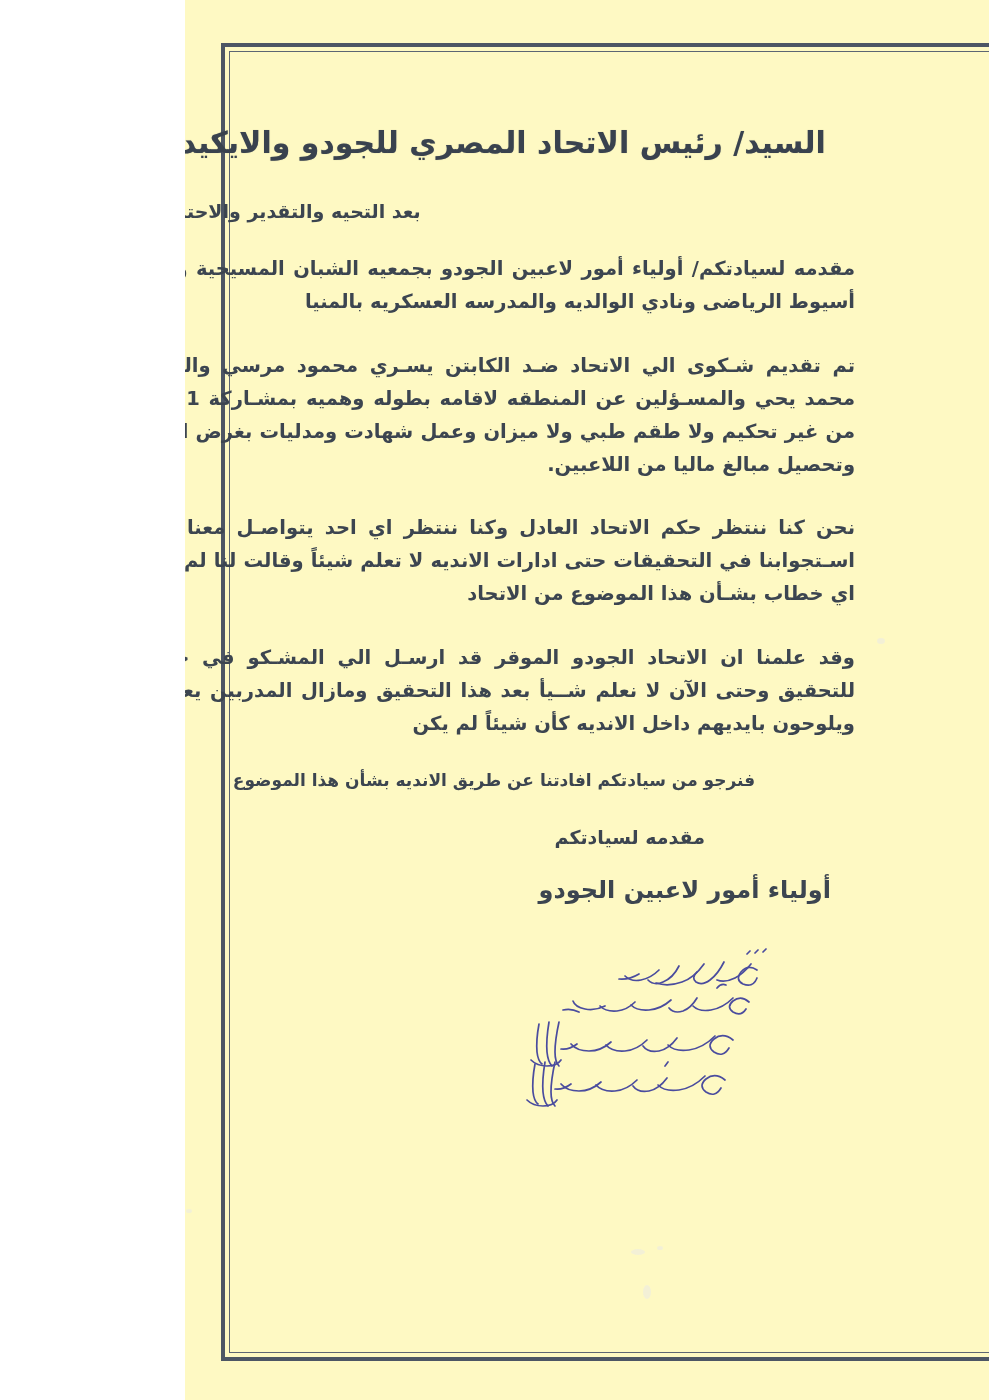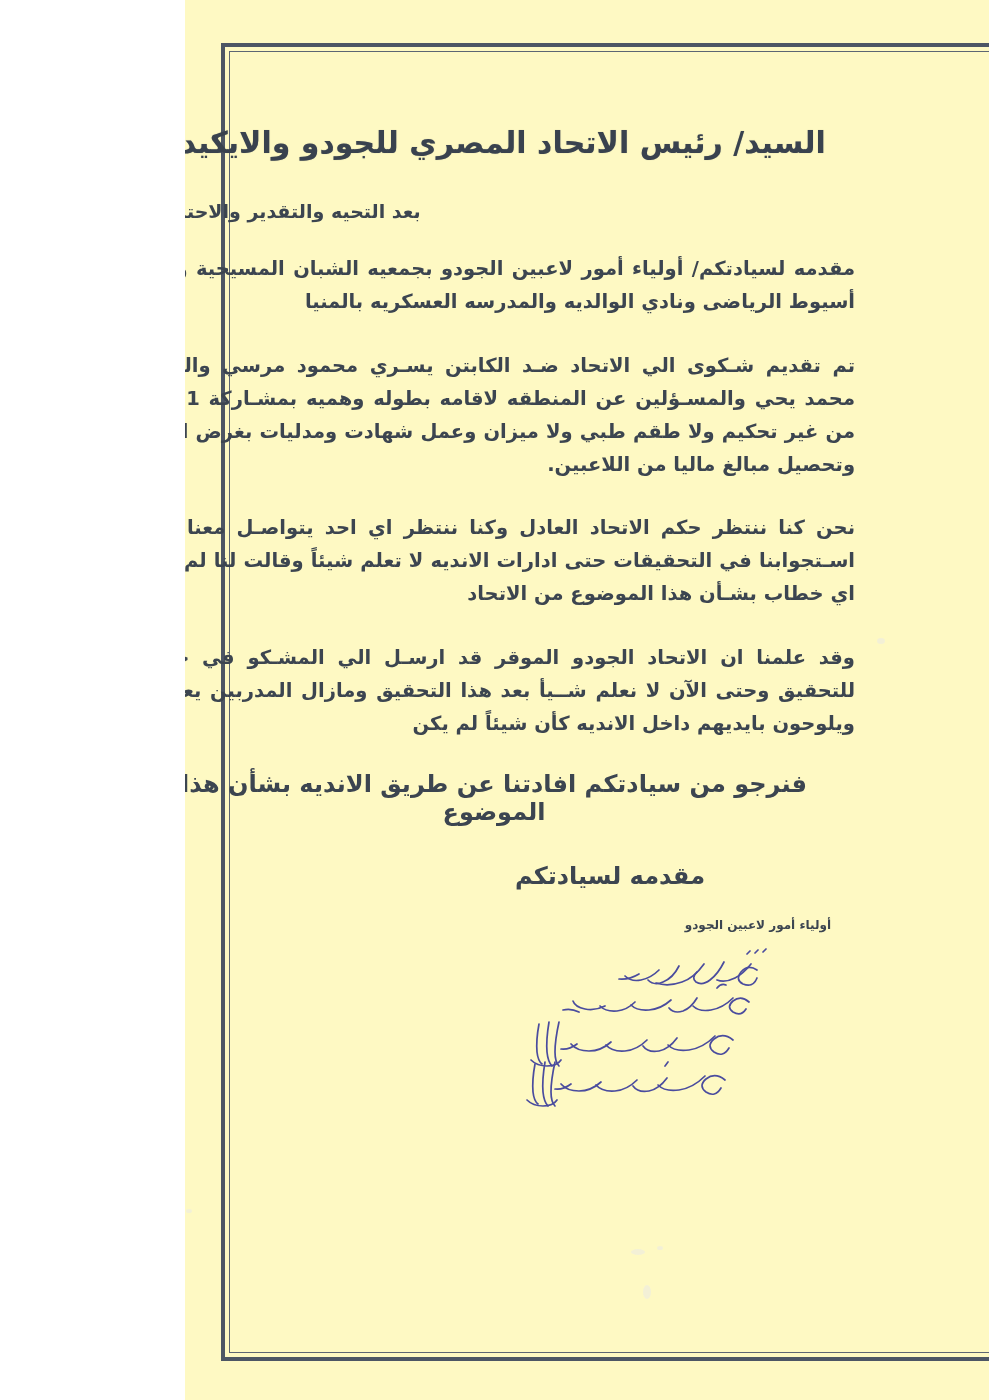--- a/index.html
+++ b/index.html
@@ -89,39 +89,39 @@
     text-align: justify;
     text-justify: inter-word;
     color: #3c4550;
   }
   .para.tight { line-height: 1.70; }
 
   .center-line {
     margin: 0;
     padding-top: 30px;
     text-align: center;
-    font-size: 24px;
+    font-size: 17px;
     font-weight: 700;
     color: #3c4550;
   }
 
   .closing-block {
     padding-top: 36px;
   }
   .closing-line {
     margin: 0;
-    font-size: 24px;
+    font-size: 19px;
     font-weight: 700;
     color: #3c4550;
     padding-right: 150px;
   }
   .closing-line.second {
     padding-top: 28px;
     padding-right: 24px;
-    font-size: 12px;
+    font-size: 24px;
   }
 
   
   .signatures {
     position: absolute;
     right: 140px;
     top: 940px;
     width: 330px;
     height: 180px;
   }

